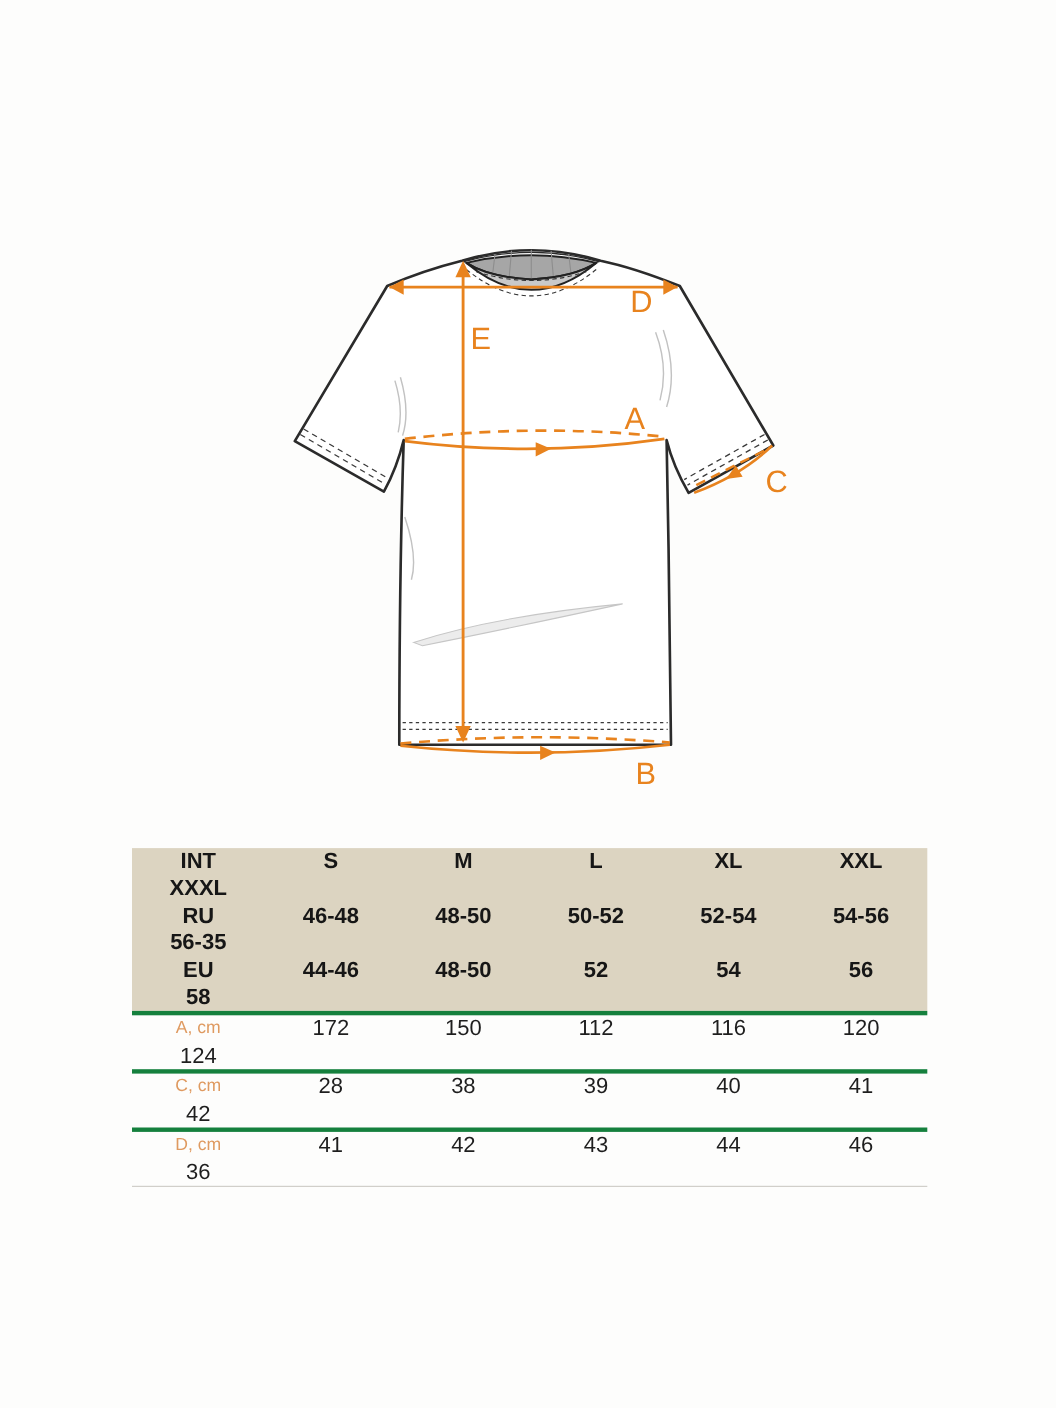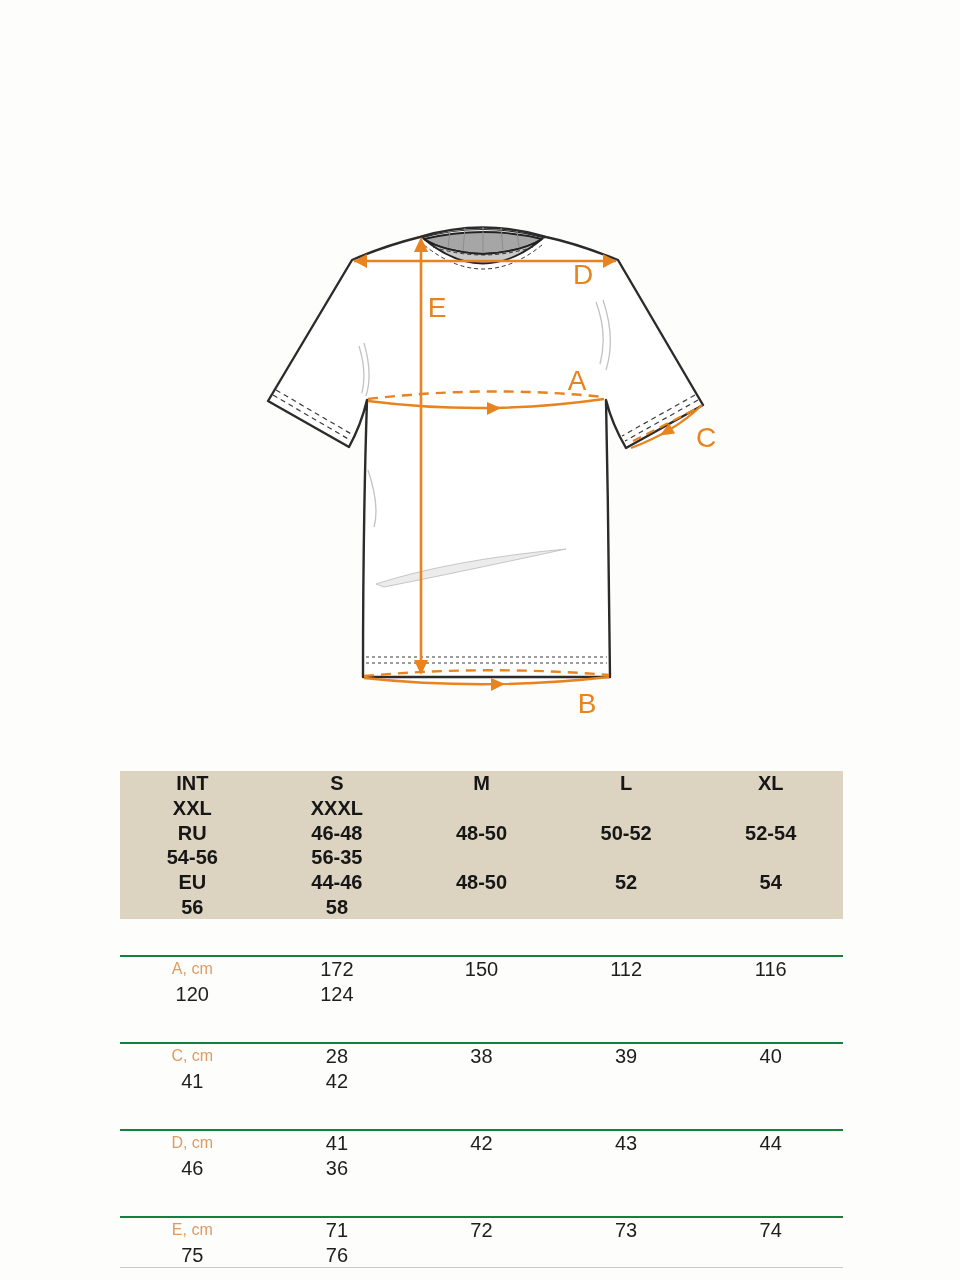--- a/index.html
+++ b/index.html
@@ -1,23 +1,23 @@
 <!DOCTYPE html>
 <html><head>
 <meta charset="utf-8">
 <style>
   html,body{margin:0;padding:0;}
   body{width:960px;height:1280px;background:#fdfdfc;font-family:"Liberation Sans",sans-serif;}
   .page{position:relative;width:960px;height:1280px;overflow:hidden;background:#fdfdfc;}
   .diagram-wrap{position:absolute;left:0;top:0;width:960px;height:760px;}
   .size-table{position:absolute;left:120px;top:771px;width:723px;}
   .t-header{background:#DCD4C1;}
-  .t-row{display:grid;grid-template-columns:repeat(5,1fr);height:49.4px;align-items:center;text-align:center;}
+  .t-row{display:grid;grid-template-columns:repeat(6,1fr);height:49.4px;align-items:center;text-align:center;}
   .t-header .t-row{font-weight:700;font-size:20px;color:#161616;}
-  .t-body .t-row{height:48.9px;border-top:2px solid #15803d;font-size:20px;color:#1e1e1e;margin-top:36px;}
+  .t-body .t-row{height:48.9px;border-top:4px solid #15803d;font-size:20px;color:#1e1e1e;}
   .t-body .t-row:last-child{border-bottom:1px solid #cccac5;}
   .row-label{color:#DF9A60;font-size:16px;font-weight:400;}
   .cell{line-height:1;}
 </style>
 </head>
 <body>
 
 <div class="page">
 
   <div class="diagram-wrap">
@@ -131,24 +131,15 @@
       </div>
       <div class="t-row">
         <div class="cell row-label">D, cm</div>
         <div class="cell">41</div>
         <div class="cell">42</div>
         <div class="cell">43</div>
         <div class="cell">44</div>
         <div class="cell">46</div>
         <div class="cell">36</div>
       </div>
-      <div class="t-row">
-        <div class="cell row-label">E, cm</div>
-        <div class="cell">71</div>
-        <div class="cell">72</div>
-        <div class="cell">73</div>
-        <div class="cell">74</div>
-        <div class="cell">75</div>
-        <div class="cell">76</div>
-      </div>
     </div>
   </div>
 </div>
 
 </body></html>

